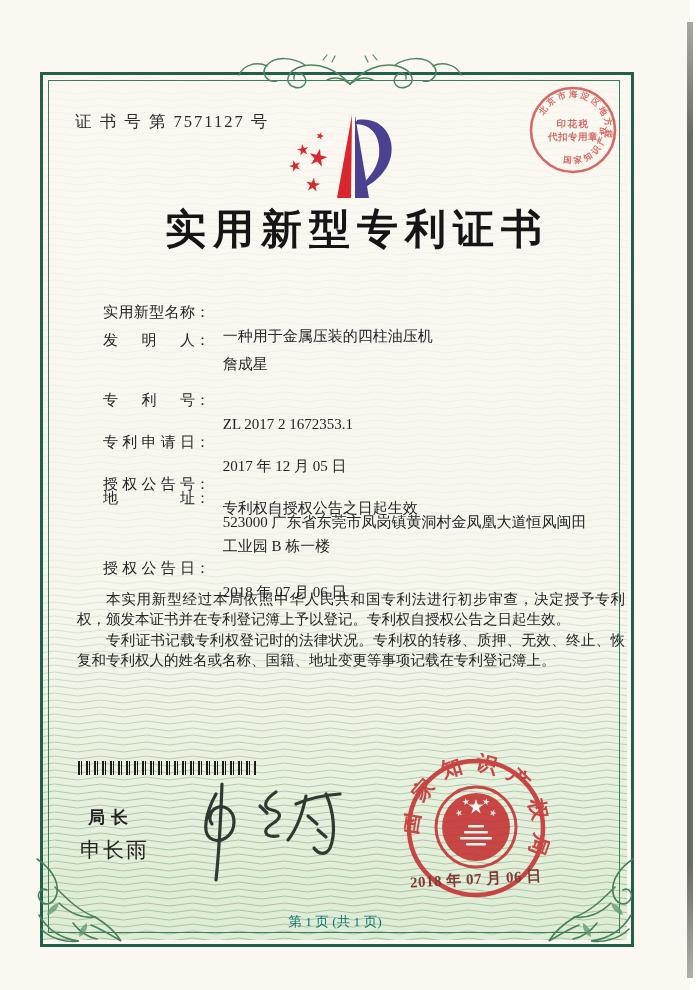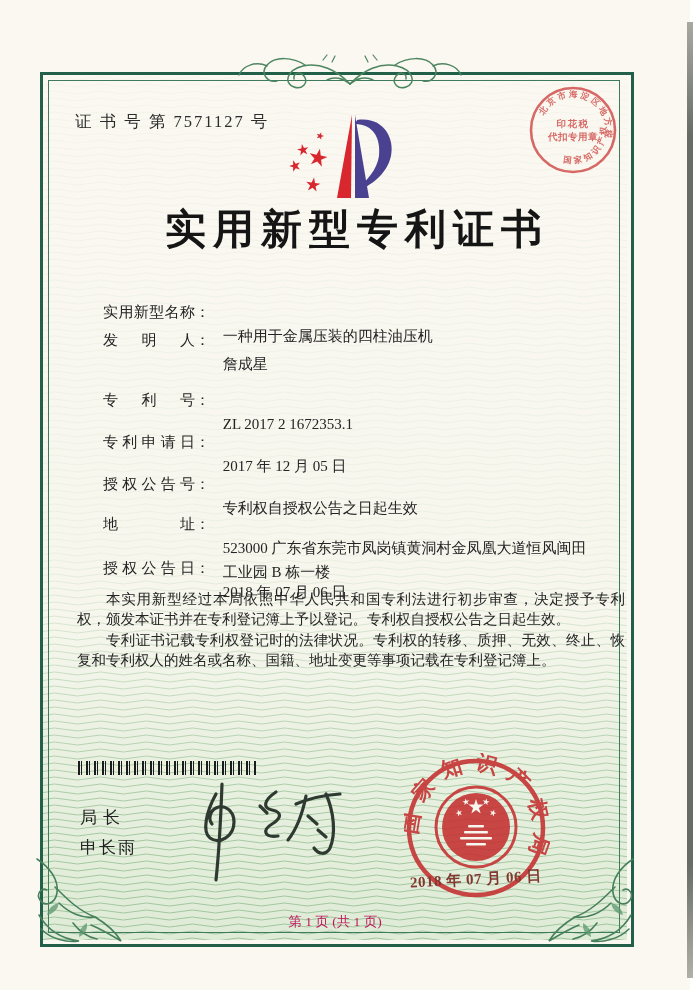--- a/index.html
+++ b/index.html
@@ -21,23 +21,23 @@
   .flabel{display:inline-block;width:92px;text-align:justify;text-align-last:justify;vertical-align:top;margin-left:28px;}
   .fcolon{display:inline-block;vertical-align:top;}
   .fval{display:inline-block;margin-left:9px;vertical-align:top;margin-top:24px;}
   .addr-val{width:378px;}
   .grant-right{position:absolute;left:310px;top:0;}
   .paras{left:75px;top:588px;width:552px;font-size:14.5px;line-height:19.6px;
     text-align:justify;color:#242424;z-index:5;}
   .paras p{margin:2px;text-indent:2em;}
   .barcode{left:78px;top:761px;width:179px;height:14px;z-index:5;
     background:repeating-linear-gradient(90deg,#1c1c1c 0 1.5px,rgba(0,0,0,0) 1.5px 3px,#1c1c1c 3px 4.5px,rgba(0,0,0,0) 4.5px 8px);}
-  .juzhang{left:80px;top:806px;font-size:17px;letter-spacing:6px;color:#222;z-index:5;}
-  .juzhang-name{left:80px;top:836px;font-size:17px;letter-spacing:2px;color:#222;z-index:5;}
-  .footer{left:40px;top:913px;width:590px;text-align:center;font-size:13.5px;color:#be185d;z-index:5;}
+  .juzhang{left:88px;top:806px;font-size:17px;letter-spacing:6px;color:#222;z-index:5;font-weight:bold;}
+  .juzhang-name{left:80px;top:836px;font-size:21px;letter-spacing:2px;color:#222;z-index:5;}
+  .footer{left:40px;top:913px;width:590px;text-align:center;font-size:13.5px;color:#0f766e;z-index:5;}
   .svgabs{position:absolute;z-index:5;}
   .waves{position:absolute;left:43px;top:75px;z-index:1;}
   .orn{position:absolute;z-index:4;}
 </style>
 </head>
 <body>
 
 <div class="stage">
   <div class="paper"></div>
 
@@ -150,21 +150,21 @@
     <span class="fval">ZL 2017 2 1672353.1</span>
   </div>
   <div class="abs frow" style="top:430px">
     <span class="flabel">专利申请日</span><span class="fcolon">：</span>
     <span class="fval">2017 年 12 月 05 日</span>
   </div>
   <div class="abs frow" style="top:472px">
     <span class="flabel">授权公告号</span><span class="fcolon">：</span>
     <span class="fval">专利权自授权公告之日起生效</span>
   </div>
-  <div class="abs frow" style="top:512px">
+  <div class="abs frow" style="top:486px">
     <span class="flabel">地址</span><span class="fcolon">：</span>
     <span class="fval addr-val">523000 广东省东莞市凤岗镇黄洞村金凤凰大道恒风闽田工业园 B 栋一楼</span>
   </div>
   <div class="abs frow" style="top:556px">
     <span class="flabel">授权公告日</span><span class="fcolon">：</span>
     <span class="fval">2018 年 07 月 06 日</span>
   </div>
 
   <div class="abs paras">
     <p>本实用新型经过本局依照中华人民共和国专利法进行初步审查，决定授予专利权，颁发本证书并在专利登记簿上予以登记。专利权自授权公告之日起生效。</p>

